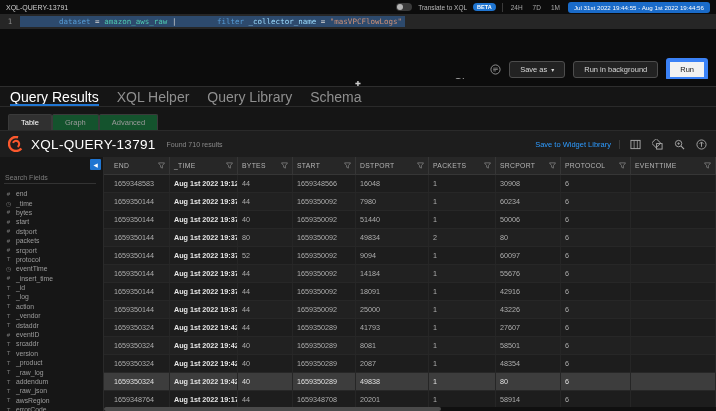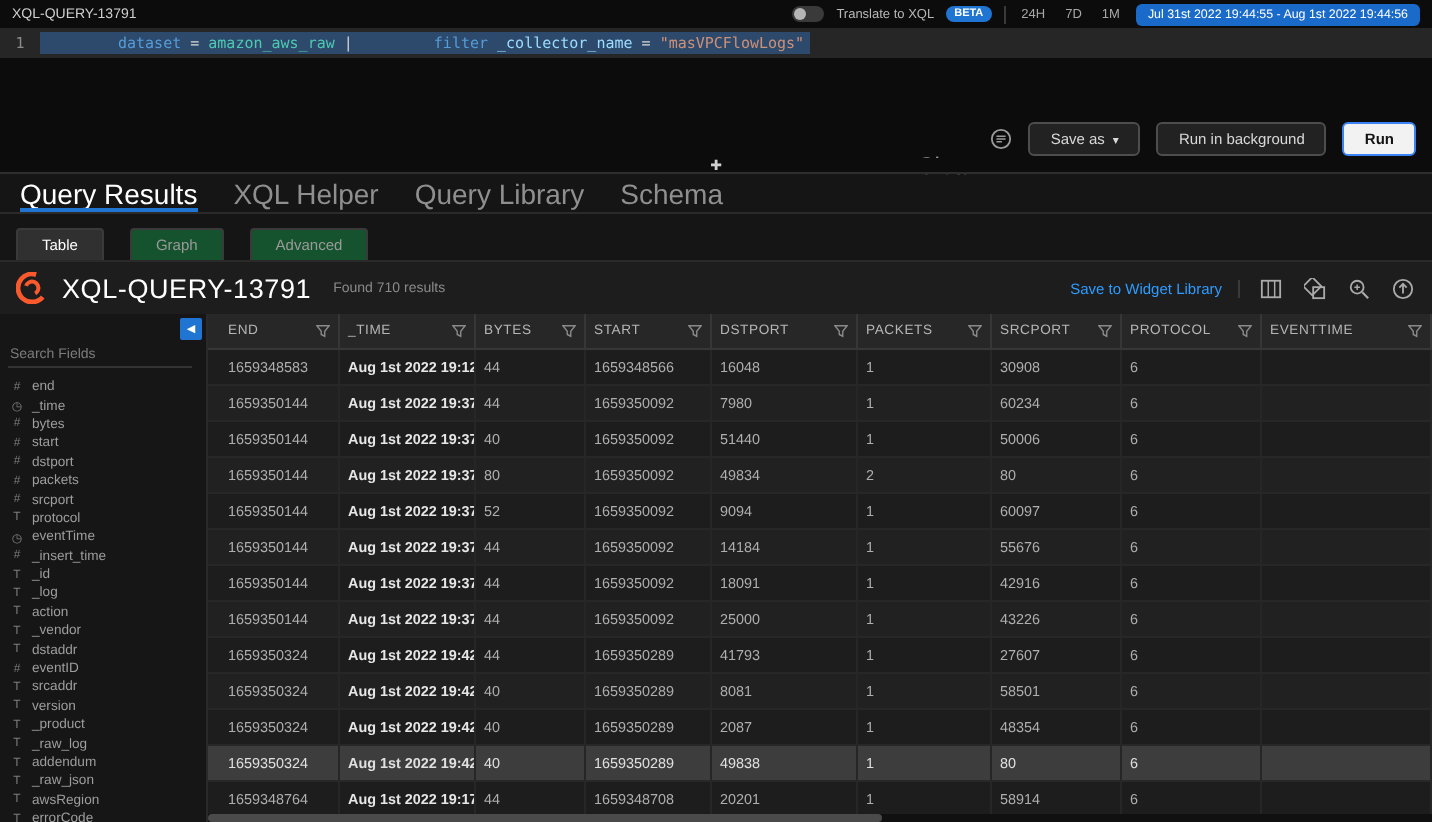--- a/index.html
+++ b/index.html
@@ -30,35 +30,35 @@
   .tok-str { color:#ce9178; }
 
   .editor-spacer { height:30px; background:#0c0c0c; }
 
   
   .toolbar { height:20px; display:flex; align-items:center; justify-content:flex-end; gap:8px; padding-right:8px; background:#0c0c0c; }
   .clear-link { font-size:12px; color:#9f9f9f; cursor:pointer;margin-top:28px; }
   .hist-icon { display:inline-flex; cursor:pointer; }
   .btn { font-family:inherit; font-size:7.5px; border-radius:3px; padding:3px 10px; cursor:pointer; }
   .btn.dark { background:#222; border:1px solid #4d4d4d; color:#d8d8d8; }
-  .btn.light { background:#f2f2f2; border:1px solid #3b82f6; color:#141414; font-weight:bold; }
+  .btn.light { background:#f2f2f2; border:4px solid #3b82f6; color:#141414; font-weight:normal; }
   .caret { font-size:6px; margin-left:4px; }
 
   
   .splitter { height:8px; background:#0c0c0c; border-bottom:1px solid #2e2e2e; position:relative; cursor:row-resize; }
   .grip { position:absolute; left:50%; top:1px; transform:translateX(-50%); color:#cfcfcf; font-size:7px; line-height:7px; }
 
   
   .tabbar { height:20px; background:#151515; display:flex; align-items:center; gap:18px; padding:0 10px; border-bottom:1px solid #2a2a2a; }
   .tab { font-size:14px; color:#8f8f8f; cursor:pointer; height:100%; display:flex; align-items:center; position:relative; }
   .tab.active { color:#fff; }
   .tab.active::after { content:""; position:absolute; left:0; right:0; bottom:0; height:2px; background:#1f75d1; }
 
   
-  .viewtabs { height:24px; background:#151515; display:flex; align-items:flex-end; gap:13px; padding:3px 0 0 8px; border-bottom:1px solid #2a2a2a; }
+  .viewtabs { height:24px; background:#151515; display:flex; align-items:flex-end; gap:0; padding:3px 0 0 8px; border-bottom:1px solid #2a2a2a; }
   .viewtab { font-family:inherit; font-size:7.5px; padding:3px 12px; background:#14532d; border:1px solid #3a3a3a; border-bottom:none; color:#9a9a9a; cursor:pointer; border-radius:2px 2px 0 0; }
   .viewtab.active { background:#303030; color:#fff; }
 
   
   .results-header { height:26px; background:#1d1d1d; display:flex; align-items:center; padding:0 8px; gap:7px; }
   .logo { width:16px; height:16px; flex:0 0 auto; }
   .rtitle { font-size:13.5px; color:#fff; letter-spacing:0.3px; }
   .found { font-size:7px; color:#8a8a8a; margin-left:4px; }
   .rh-right { margin-left:auto; display:flex; align-items:center; gap:8px; }
   .save-widget { font-size:7.5px; color:#2e9bff; cursor:pointer; }

